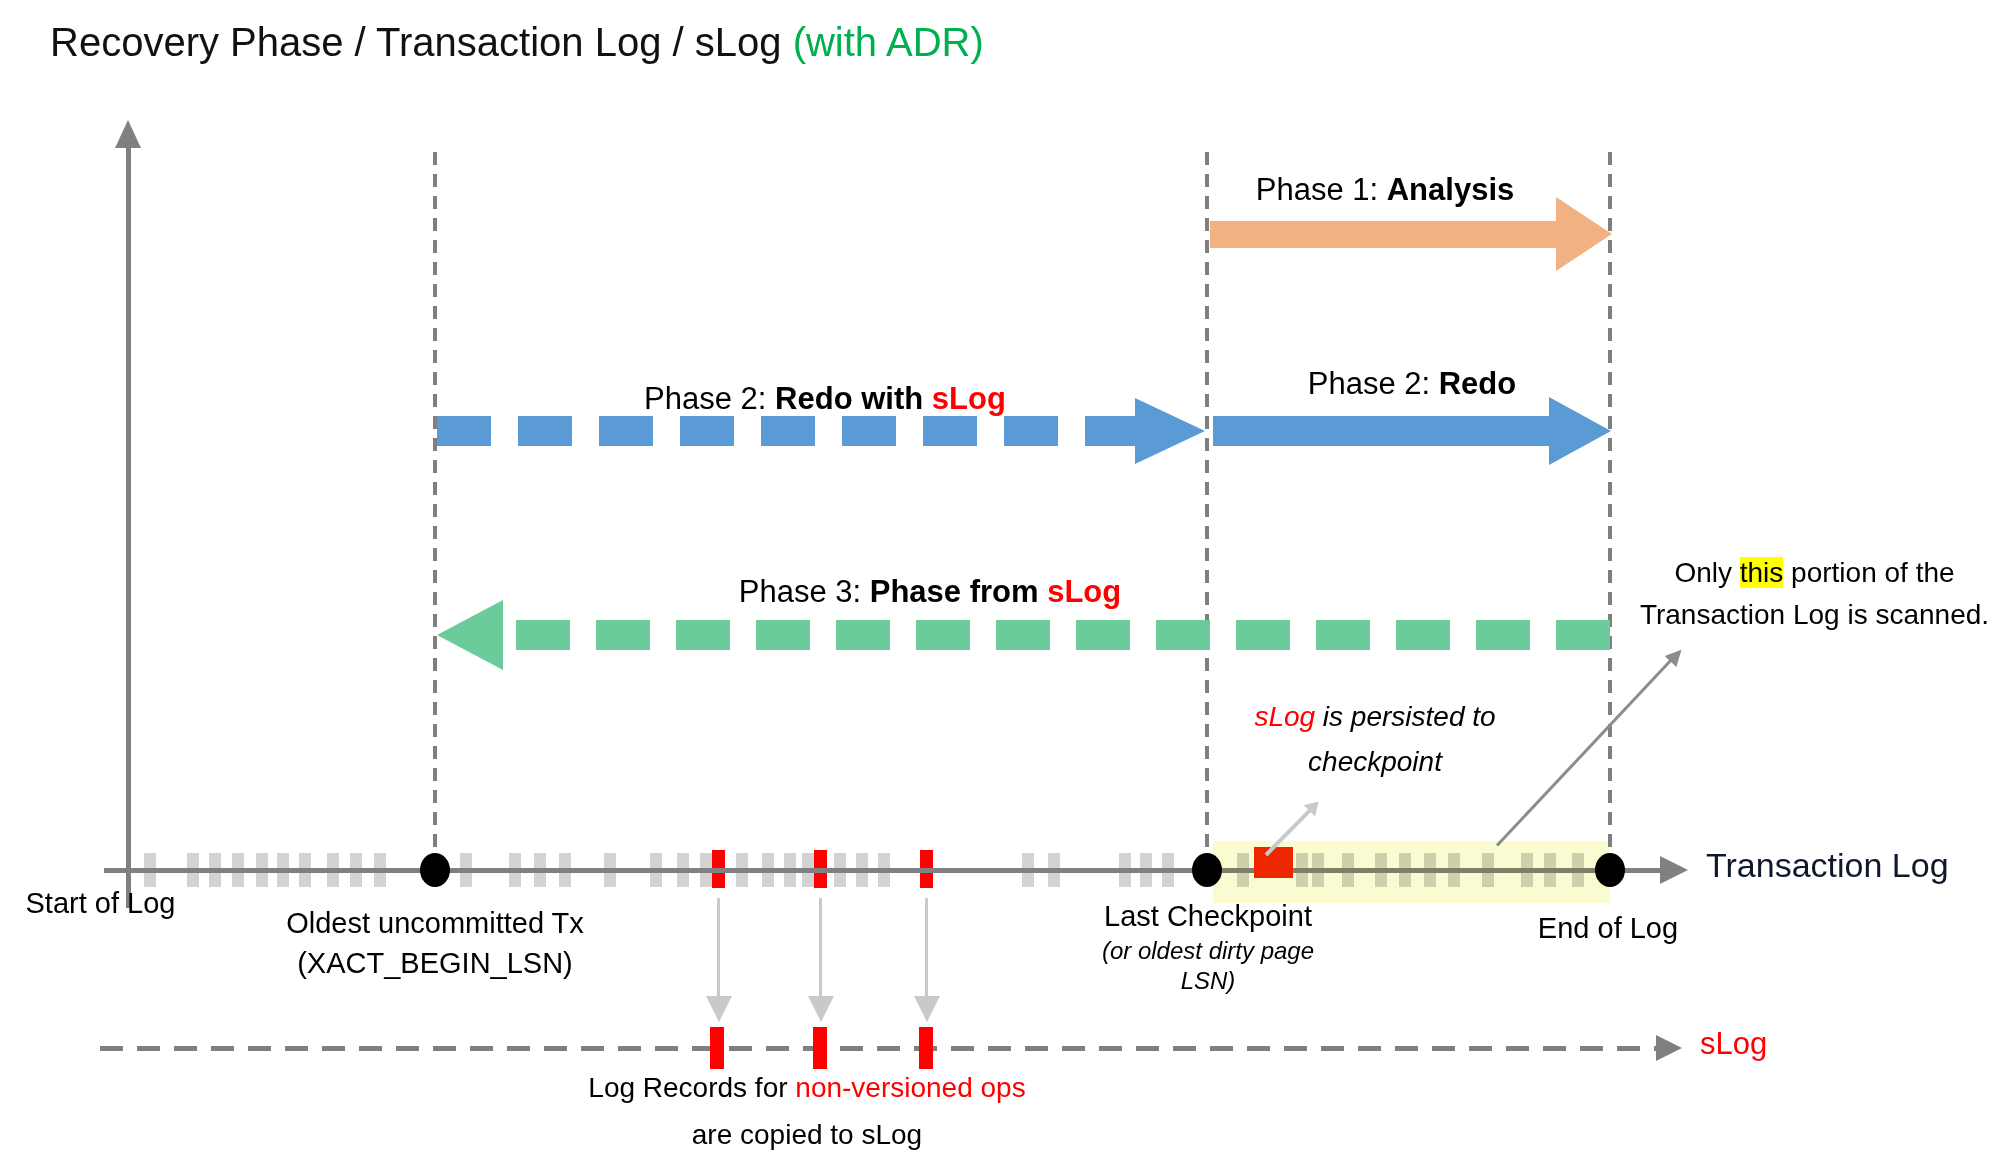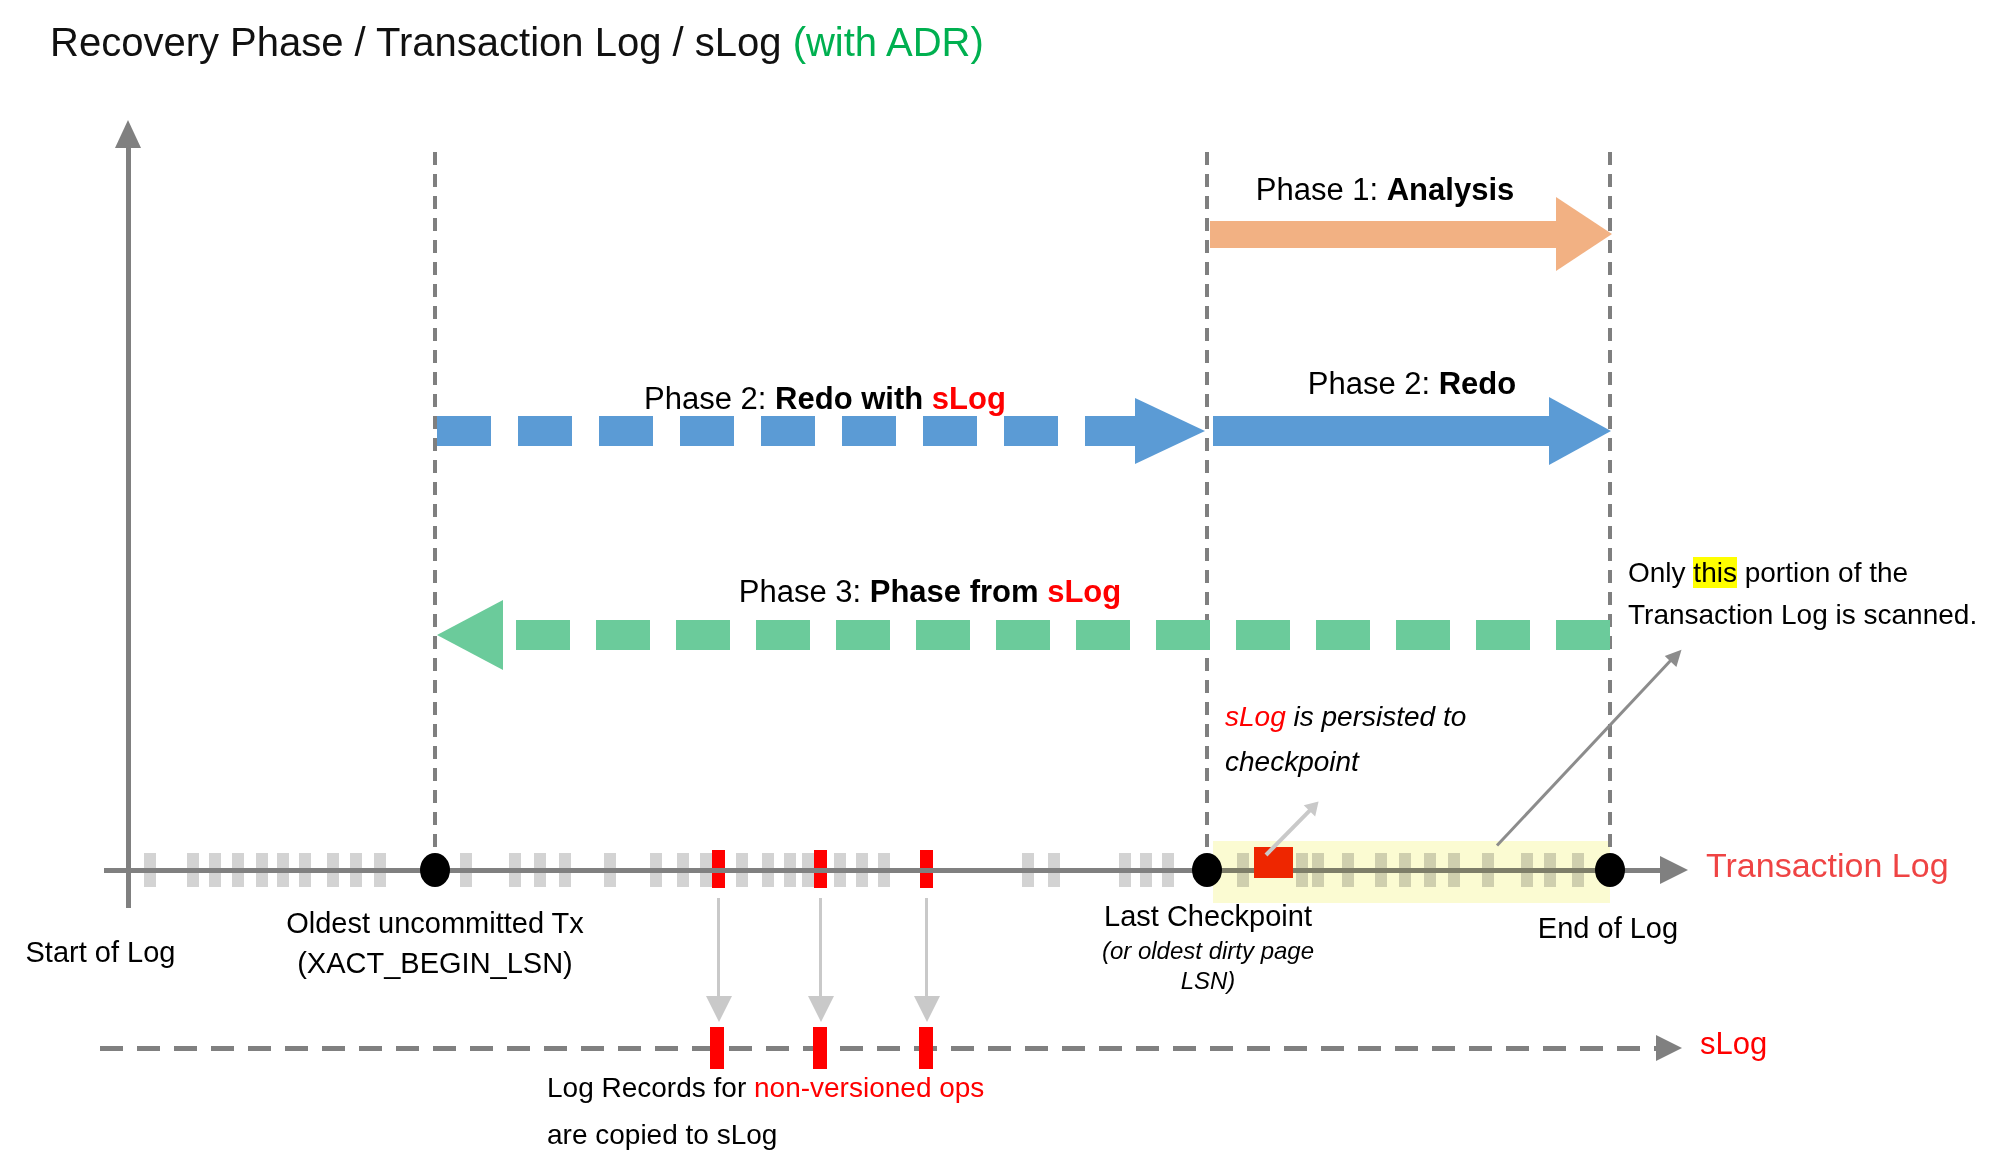--- a/index.html
+++ b/index.html
@@ -53,27 +53,27 @@
   .slog-head{position:absolute;left:1656px;top:1035px;width:0;height:0;border-left:26px solid var(--axis-gray);
              border-top:13px solid transparent;border-bottom:13px solid transparent;z-index:2;}
 
   
   .title{position:absolute;left:50px;top:20px;font-size:40px;color:#111;z-index:8;white-space:nowrap;}
   .green-text{color:var(--title-green);}
   .red-text{color:var(--red);}
   .phase-label{position:absolute;font-size:31px;text-align:center;color:#000;z-index:8;white-space:nowrap;}
   .tl-label{position:absolute;font-size:29px;line-height:40px;text-align:center;color:#000;z-index:8;}
   .tl-label .sub{font-size:24px;font-style:italic;line-height:30px;}
-  .note{position:absolute;color:#000;z-index:8;}
+  .note{position:absolute;text-align:center;color:#000;z-index:8;}
   .scan-note{left:1628px;top:552px;width:373px;font-size:28px;line-height:42px;}
   .hl{background:var(--highlight-yellow);}
   .persist-note{left:1225px;top:694px;width:300px;font-size:28px;line-height:45px;font-style:italic;}
   .copy-note{left:547px;top:1064px;width:520px;font-size:28px;line-height:47px;}
   .slog-label{position:absolute;left:1700px;top:1026px;font-size:31px;color:var(--red);z-index:8;}
-  .txlog-label{position:absolute;left:1706px;top:846px;font-size:34px;color:#ef4444;z-index:8;white-space:nowrap;}
+  .txlog-label{position:absolute;left:1706px;top:846px;font-size:34px;color:#0f172a;z-index:8;white-space:nowrap;}
 
   
   .ann-arrow{position:absolute;transform-origin:left center;z-index:7;}
   .scan-arrow{left:1497px;top:844px;width:254px;height:3px;background:var(--note-arrow-gray);transform:rotate(-46.8deg);}
   .persist-arrow{left:1266px;top:853px;width:63px;height:4px;background:var(--connector-gray);transform:rotate(-45.5deg);}
   .arrow-tip{position:absolute;right:-15px;top:50%;transform:translateY(-50%);width:0;height:0;
              border-left:16px solid var(--note-arrow-gray);border-top:8px solid transparent;border-bottom:8px solid transparent;}
   .persist-arrow .arrow-tip{border-left-color:var(--connector-gray);border-left-width:13px;right:-12px;}
 </style>
 </head>
@@ -120,21 +120,21 @@
     </div>
 
   <div class="note persist-note">
     <div><span class="red-text">sLog</span><span> is persisted to</span></div>
     <div>checkpoint</div>
   </div>
   <div class="ann-arrow persist-arrow">
       <div class="arrow-tip"></div>
     </div>
 
-  <div class="tl-label" style="left:18px;top:932px;width:165px">Start of Log</div>
+  <div class="tl-label" style="left:18px;top:883px;width:165px">Start of Log</div>
   <div class="tl-label" style="left:1053px;top:896px;width:310px">
     <div>Last Checkpoint</div>
     <div class="sub">(or oldest dirty page</div>
     <div class="sub">LSN)</div>
   </div>
   <div class="tl-label" style="left:275px;top:903px;width:320px">
     <div>Oldest uncommitted Tx</div>
     <div>(XACT_BEGIN_LSN)</div>
   </div>
   <div class="tl-label" style="left:1508px;top:908px;width:200px">End of Log</div>

